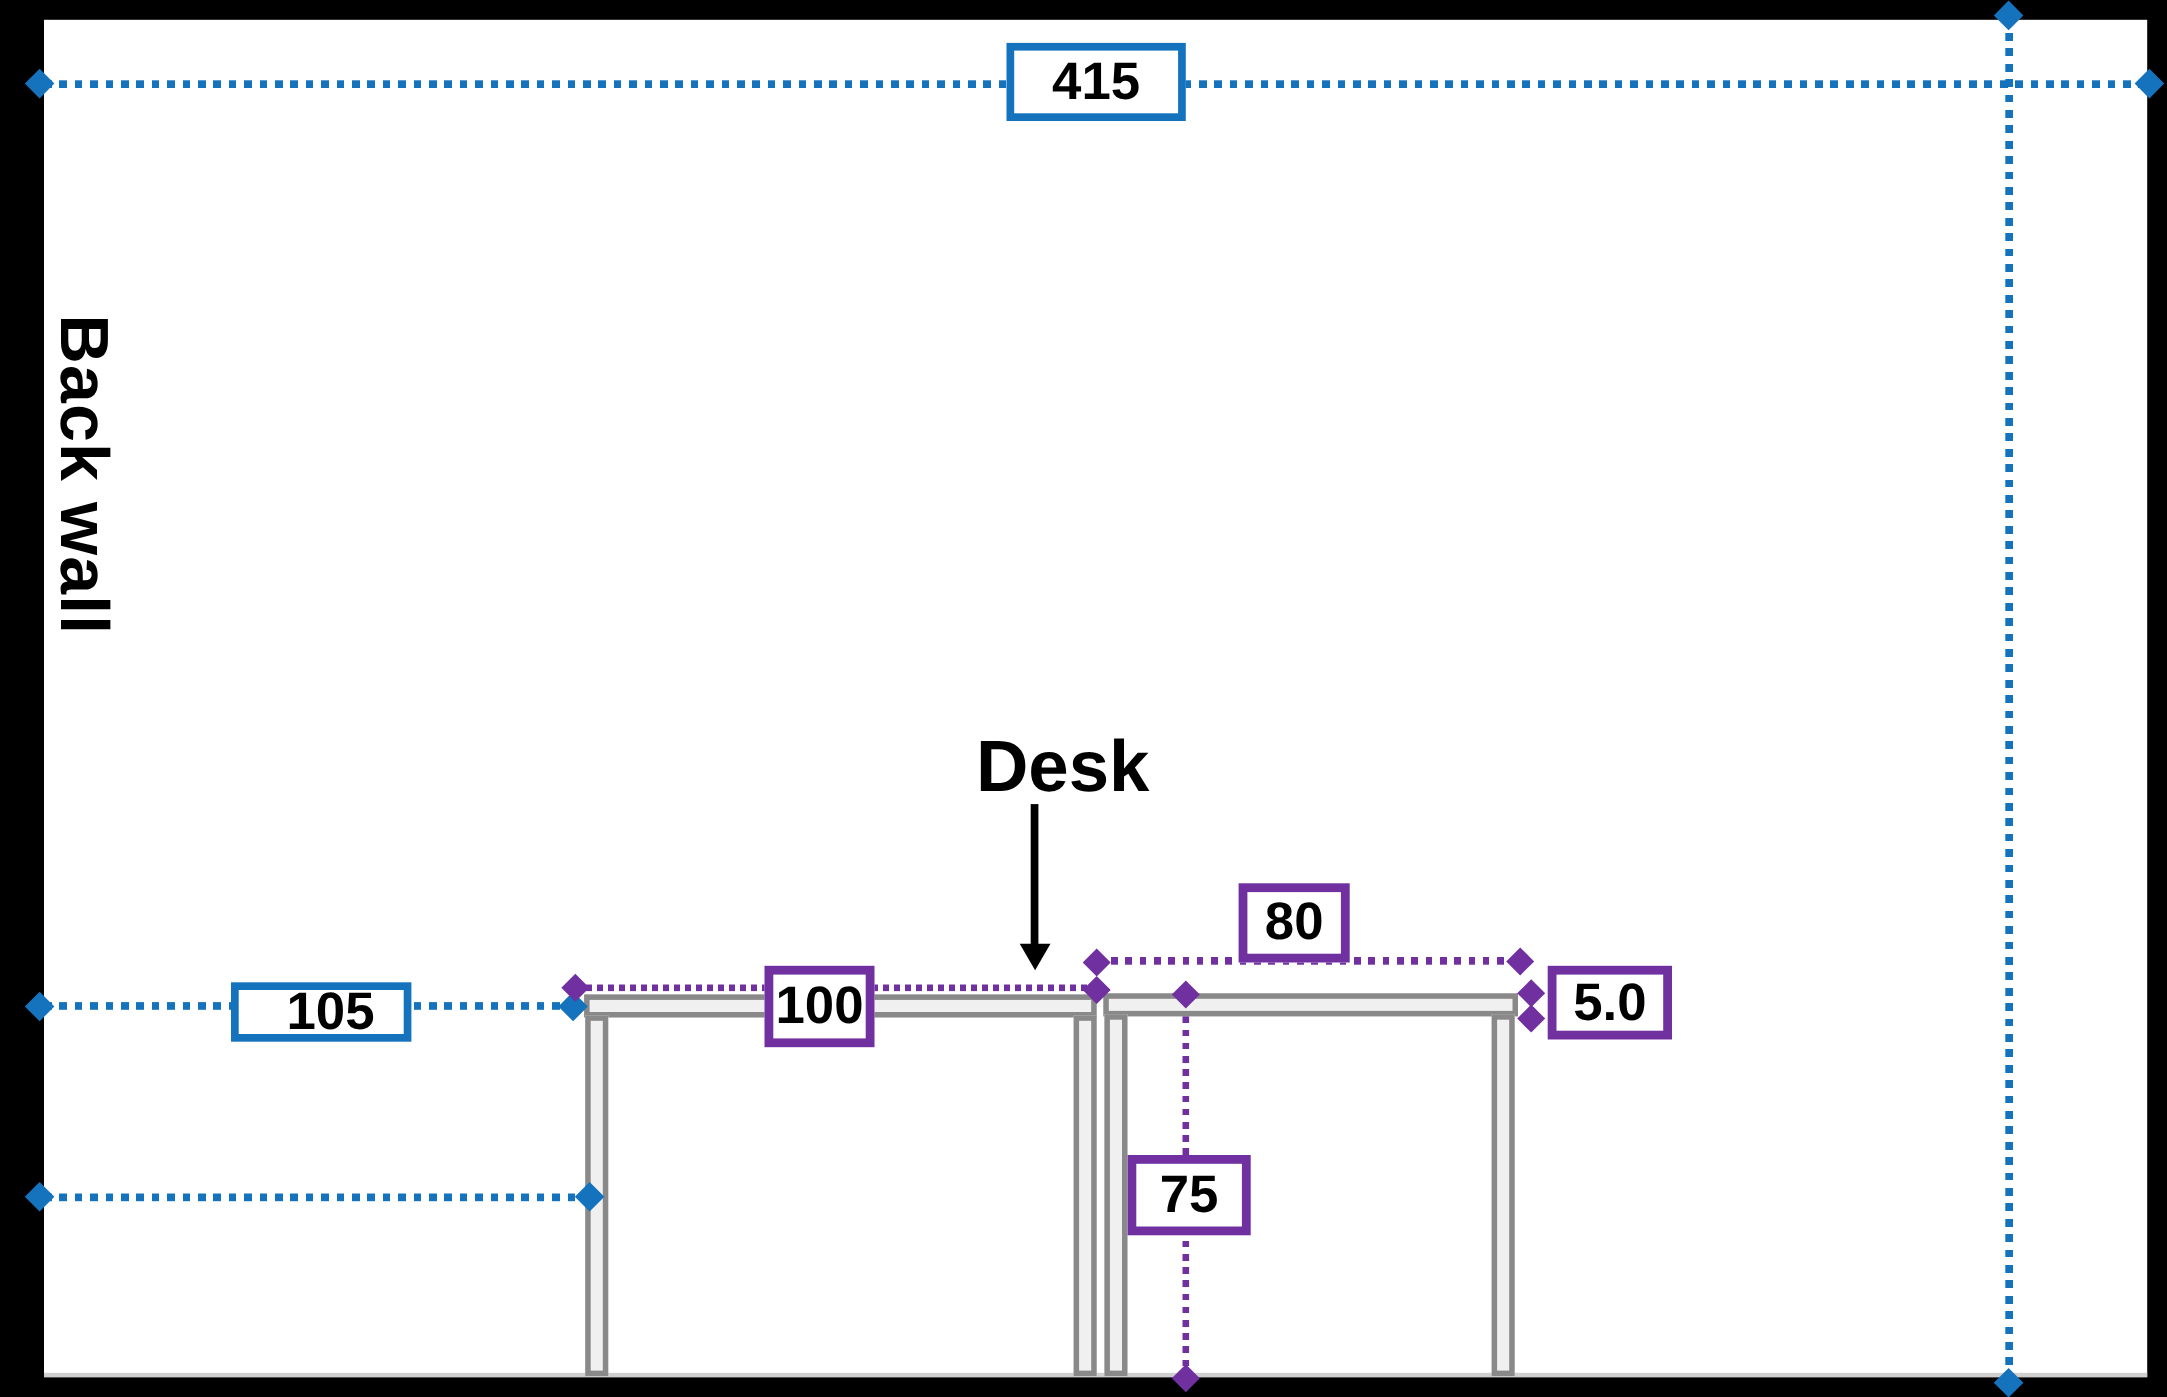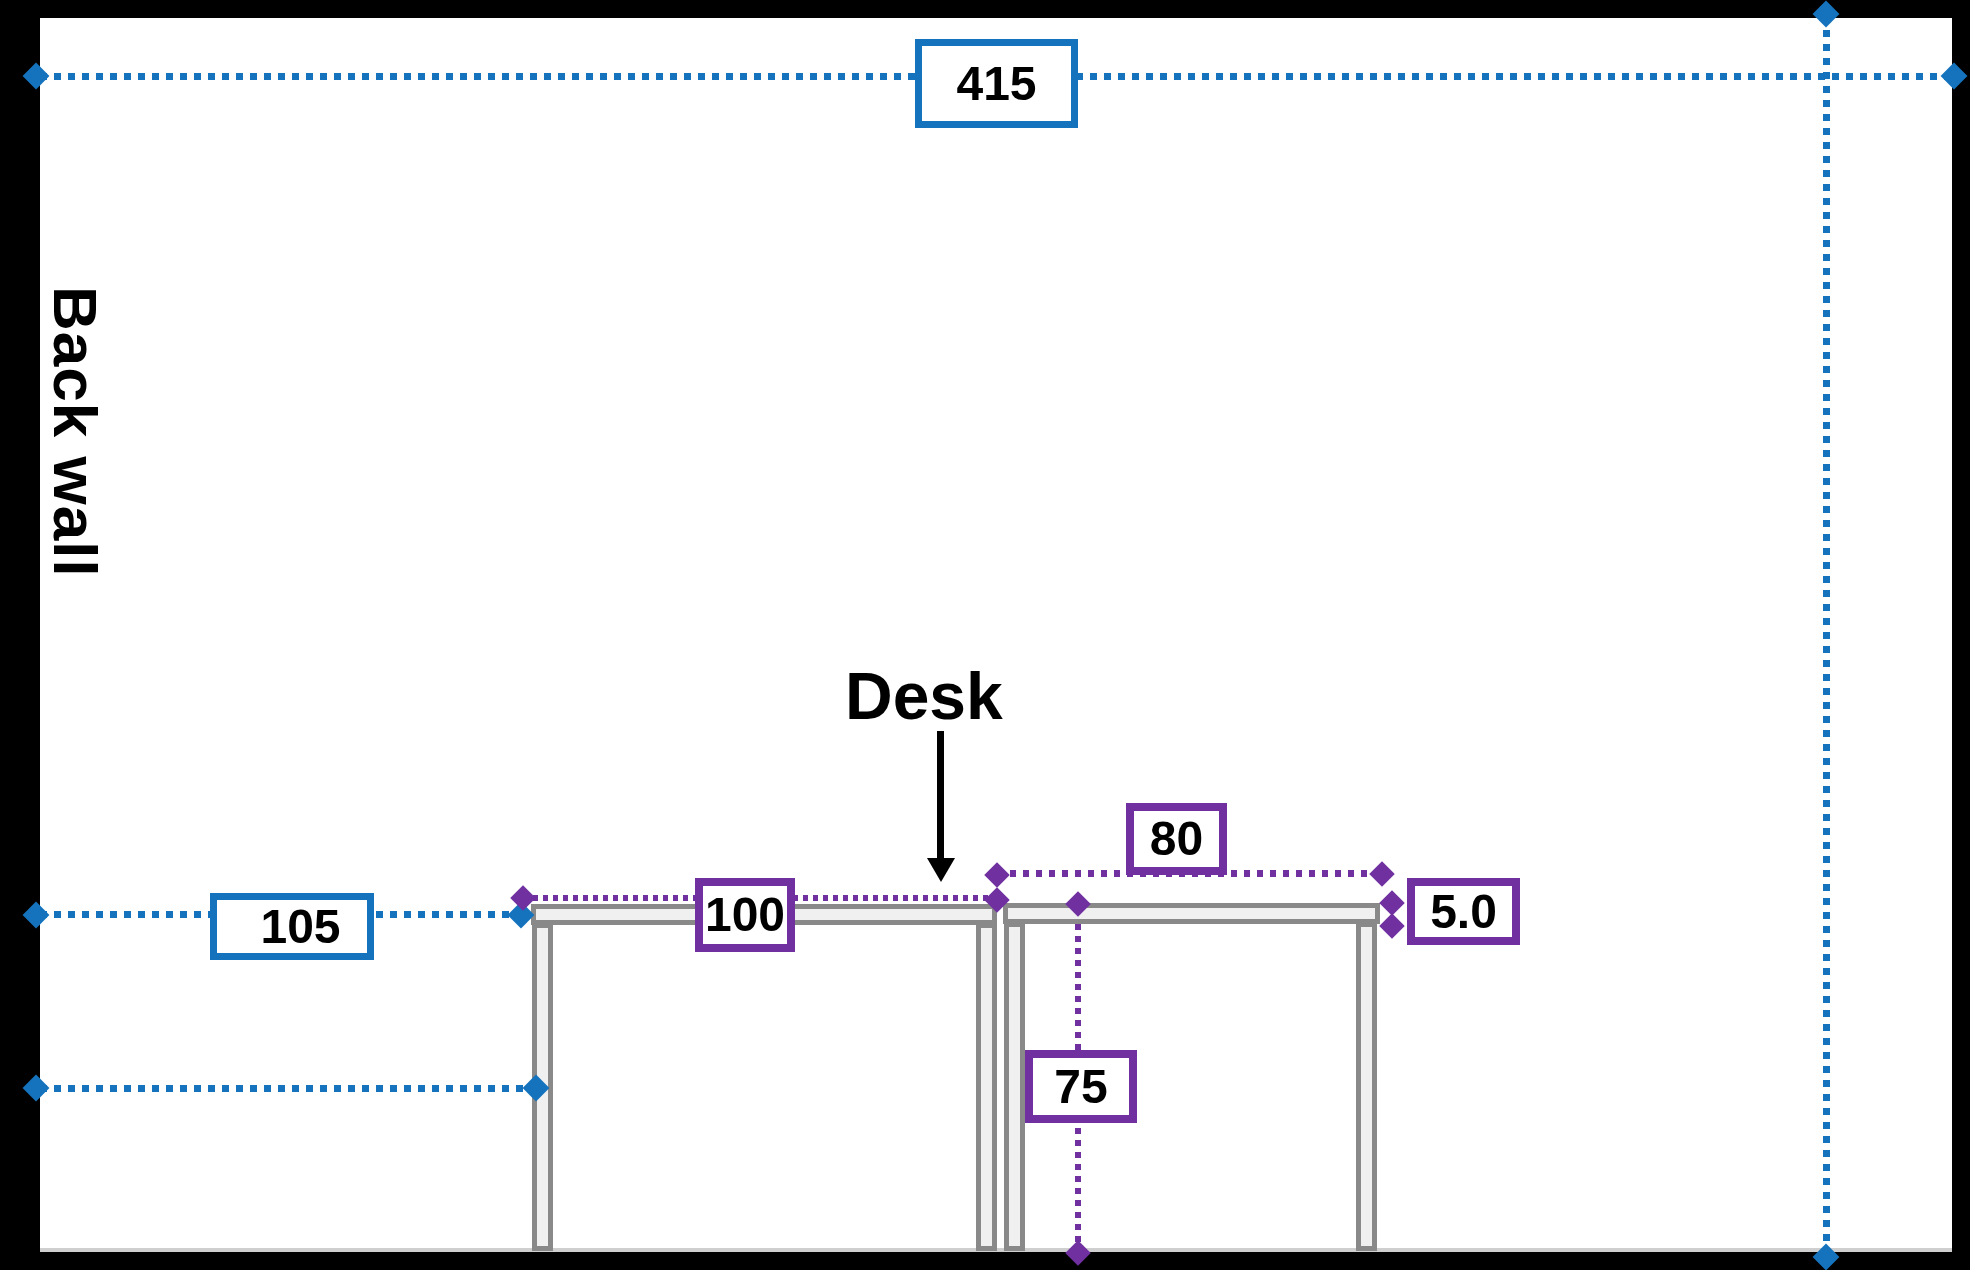--- a/index.html
+++ b/index.html
@@ -22,21 +22,21 @@
   
   .dimbox{position:absolute;display:flex;align-items:center;justify-content:center;
     background:#fff;font-weight:700;font-size:48px;color:#000;box-sizing:border-box;line-height:1;}
   .dimbox.bluebox{border:7px solid var(--dimension-blue);}
   .dimbox.purplebox{border:8px solid var(--dimension-purple);}
   
   .desk-part{position:absolute;background:var(--desk-fill);border:5px solid var(--desk-border);box-sizing:border-box;}
   
   .backwall{position:absolute;left:40px;top:286px;writing-mode:vertical-rl;
     font-weight:700;font-size:62px;color:#000;letter-spacing:1px;}
-  .desktitle{position:absolute;left:845px;top:658px;width:200px;text-align:left;
+  .desktitle{position:absolute;left:845px;top:658px;width:200px;text-align:right;
     font-weight:700;font-size:66px;color:#000;}
   .arrow-line{position:absolute;left:937px;top:731px;width:7px;height:129px;background:#000;}
   .arrow-head{position:absolute;left:927px;top:858px;width:0;height:0;
     border-left:14px solid transparent;border-right:14px solid transparent;border-top:24px solid #000;}
   .floorline{position:absolute;left:40px;top:1248px;width:1912px;height:4px;background:#cfcfcf;}
 </style>
 </head>
 <body>
 
 <div class="stage">
@@ -82,20 +82,20 @@
   <div class="dm purple" style="left:997px;top:875px;"></div>
   <div class="dm purple" style="left:1382px;top:874px;"></div>
 
   <div class="dm purple" style="left:1392px;top:903px;"></div>
   <div class="dm purple" style="left:1392px;top:926px;"></div>
 
   <div class="dline-v purple finev" style="left:1075px;top:924px;height:326px;"></div>
   <div class="dm purple" style="left:1078px;top:904px;"></div>
   <div class="dm purple" style="left:1078px;top:1253px;"></div>
 
-  <div class="dimbox bluebox" style="left:915px;top:39px;width:163px;height:89px;">415</div>
-  <div class="dimbox bluebox" style="left:210px;top:893px;width:164px;height:67px;padding-left:17px;">105</div>
+  <div class="dimbox bluebox" style="left:915px;top:39px;width:163px;height:71px;">415</div>
+  <div class="dimbox bluebox" style="left:210px;top:893px;width:164px;height:54px;padding-left:17px;">105</div>
   <div class="dimbox purplebox" style="left:695px;top:878px;width:100px;height:74px;">100</div>
   <div class="dimbox purplebox" style="left:1126px;top:803px;width:101px;height:72px;">80</div>
   <div class="dimbox purplebox" style="left:1407px;top:878px;width:113px;height:67px;">5.0</div>
   <div class="dimbox purplebox" style="left:1025px;top:1050px;width:112px;height:73px;">75</div>
 
 </div>
 
 </body></html>

